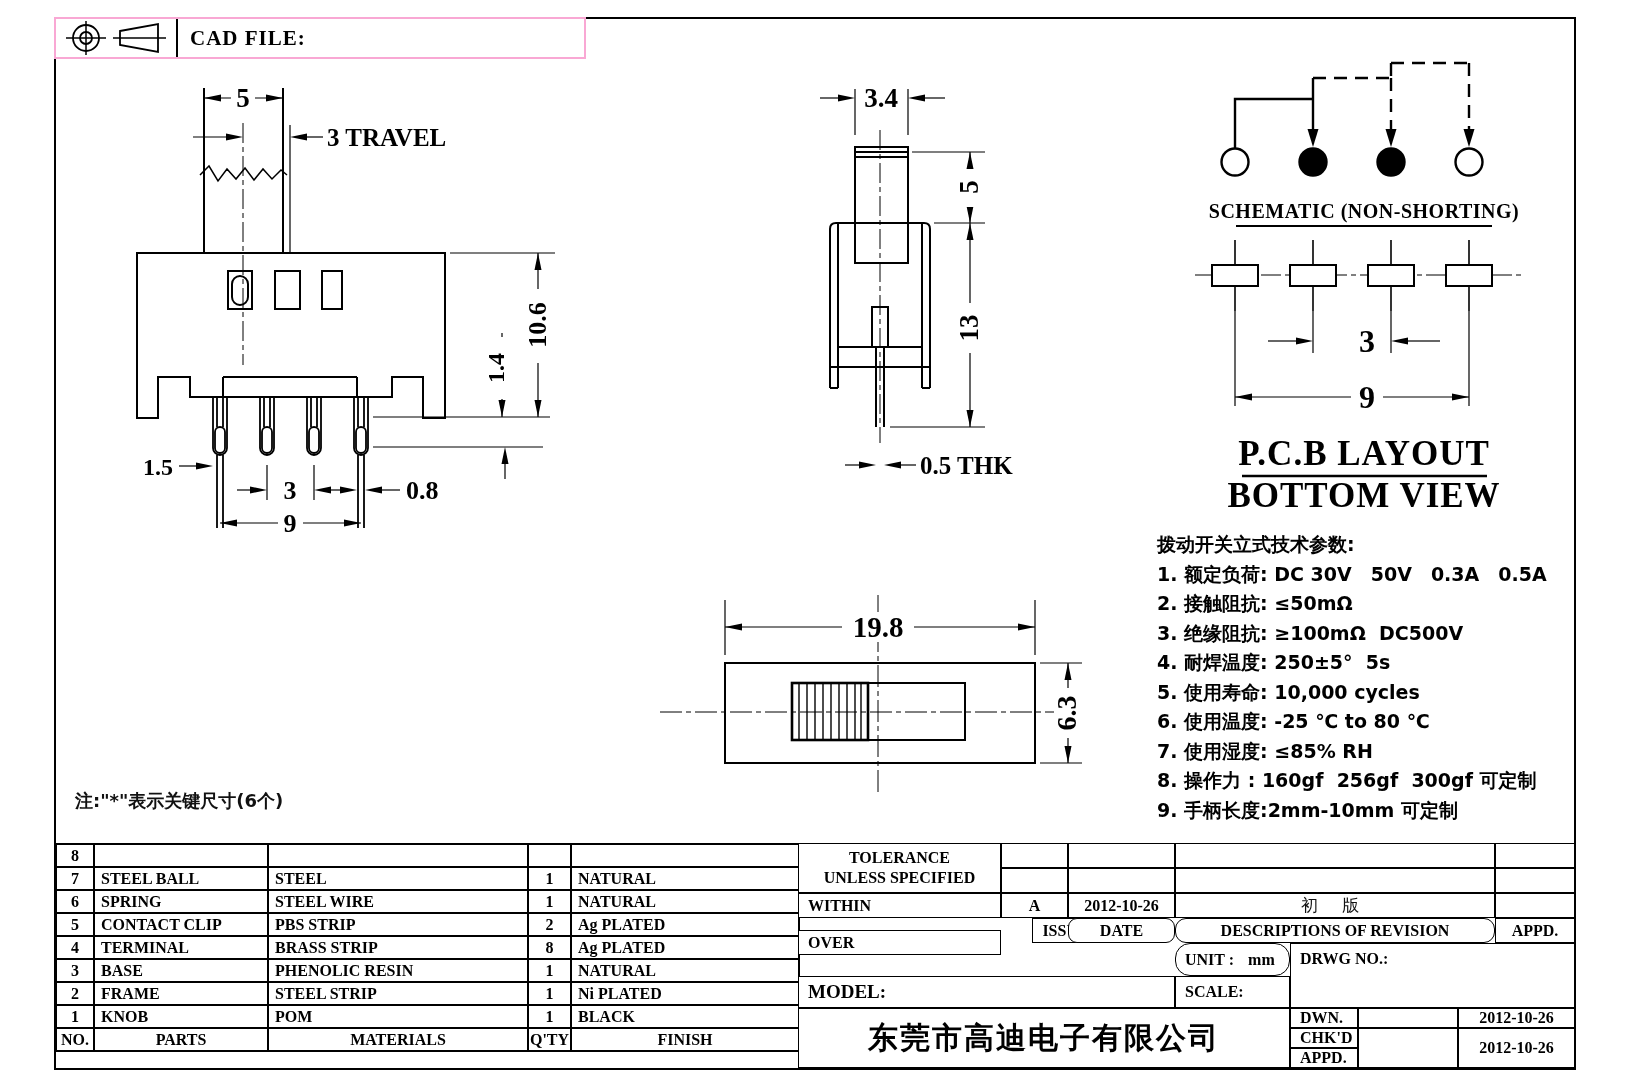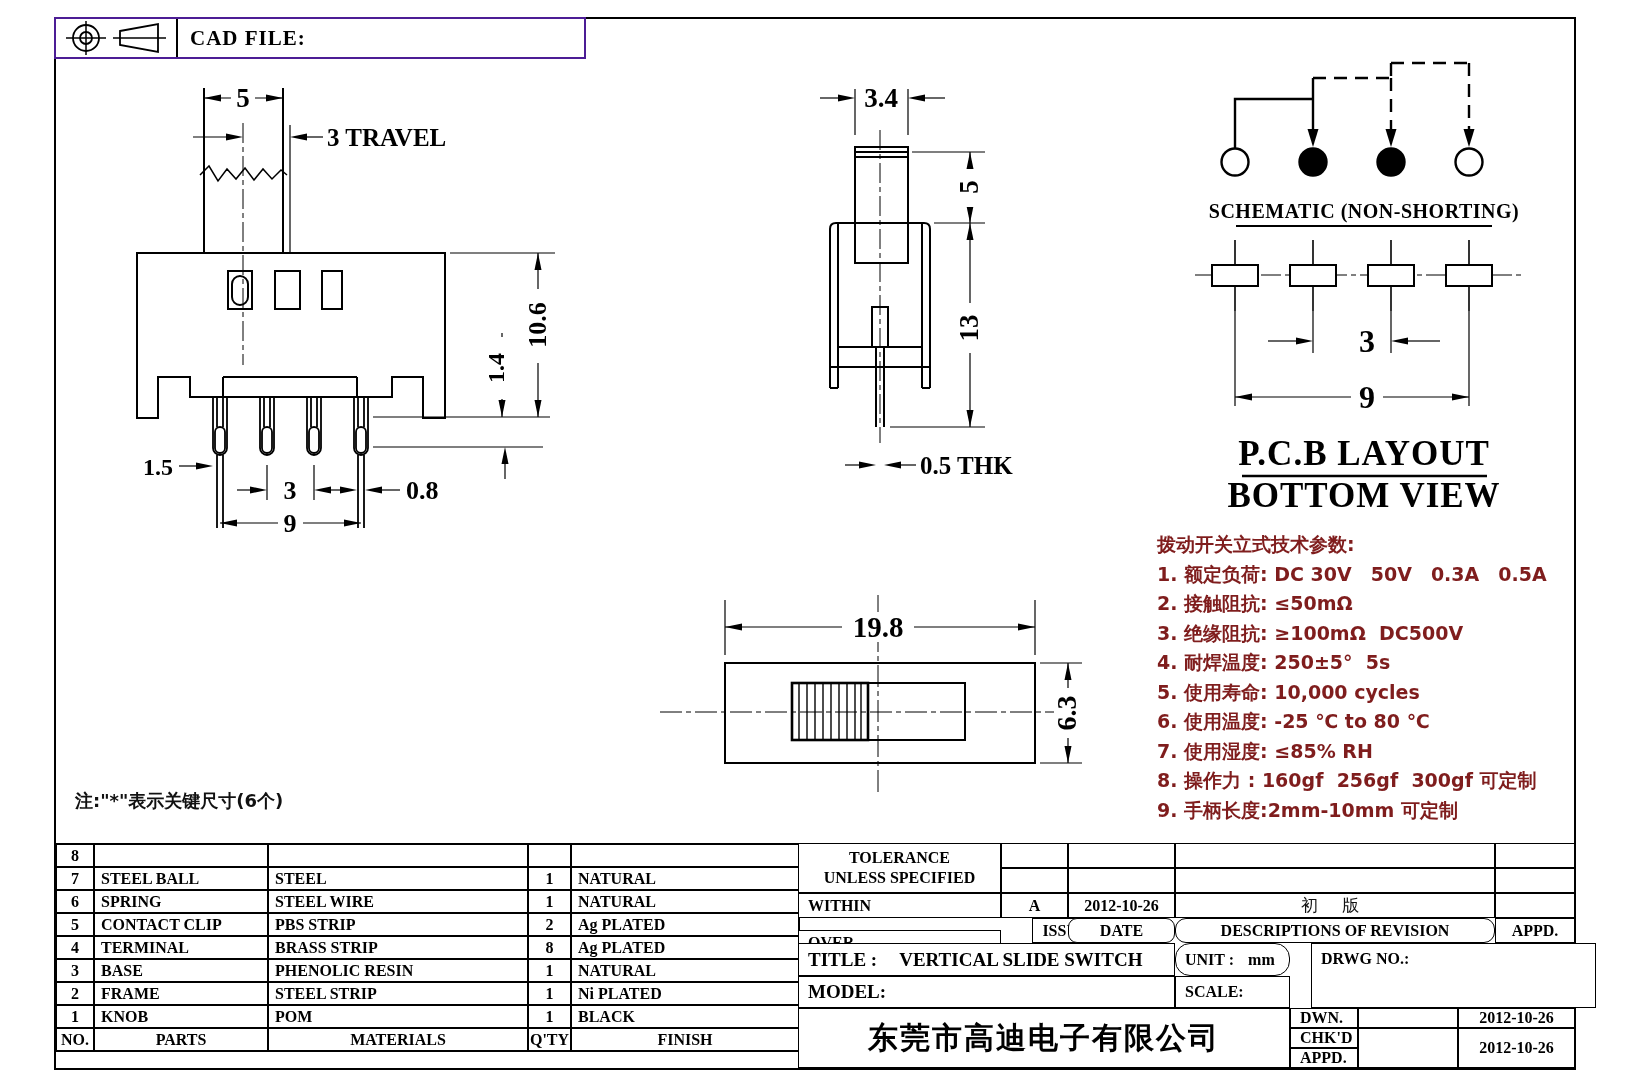--- a/index.html
+++ b/index.html
@@ -1,26 +1,26 @@
 <!DOCTYPE html>
 <html><head>
 <meta charset="utf-8">
 <style>
   html,body{margin:0;padding:0;background:#fff;}
   #sheet{position:relative;width:1630px;height:1087px;background:#fff;overflow:hidden;
          font-family:"Liberation Serif",serif;color:#000;}
   .abs{position:absolute;}
   #frame{left:54px;top:17px;width:1522px;height:1053px;border:2px solid #000;box-sizing:border-box;}
-  #cadbox{left:54px;top:17px;width:532px;height:42px;border:2px solid #4c1d95;box-sizing:border-box;background:#fff;}
+  #cadbox{left:54px;top:17px;width:532px;height:42px;border:2px solid #f9a8d4;box-sizing:border-box;background:#fff;}
   #cadbox .divider{position:absolute;left:120px;top:0;width:2px;height:100%;background:#000;}
   #cadlabel{position:absolute;left:134px;top:7px;font:bold 21px "Liberation Serif",serif;letter-spacing:1px;}
   svg text{font-family:"Liberation Serif",serif;font-weight:bold;fill:#000;}
   .cn{font-family:"DejaVu Sans","Liberation Sans",sans-serif;font-weight:bold;color:#111;}
   #params{left:1157px;top:530px;width:440px;}
-  #params .pline{font:bold 19px "DejaVu Sans","Liberation Sans",sans-serif;line-height:29.5px;white-space:pre;color:#7f1d1d;}
+  #params .pline{font:bold 19px "DejaVu Sans","Liberation Sans",sans-serif;line-height:29.5px;white-space:pre;color:#000000;}
   #note{left:75px;top:789px;font:bold 18px "DejaVu Sans","Liberation Sans",sans-serif;color:#111;}
   
   #bom{left:55px;top:843px;border-collapse:collapse;table-layout:fixed;}
   #bom td{border:2px solid #000;height:21px;font:bold 16px "Liberation Serif",serif;
           padding:0 0 0 6px;white-space:nowrap;overflow:hidden;}
   #bom td.tc{text-align:center;padding:0;}
   
   #tblock{left:798px;top:843px;width:624px;height:225px;}
   .cell{position:absolute;border:1px solid #000;box-sizing:border-box;background:#fff;
         font:bold 16px "Liberation Serif",serif;display:flex;align-items:center;overflow:hidden;white-space:nowrap;}
@@ -404,29 +404,25 @@
     <div class="cell c-center" style="left:270px;top:50px;width:107px;height:25px;">2012-10-26</div>
     <div class="cell cn" id="rev-desc" style="left:377px;top:50px;width:320px;height:25px;">初  版</div>
     <div class="cell" style="left:697px;top:50px;width:80px;height:25px;"></div>
 
     <div class="cell c-left" style="left:0;top:75px;width:203px;height:25px;margin-top:12px;">OVER</div>
     <div class="cell c-center" style="left:203px;top:75px;width:67px;height:25px;margin-left:31px;">ISSUE</div>
     <div class="cell c-center" style="left:270px;top:75px;width:107px;height:25px;border-radius:9px;">DATE</div>
     <div class="cell c-center" style="left:377px;top:75px;width:320px;height:25px;border-radius:11px;">DESCRIPTIONS OF REVISION</div>
     <div class="cell c-center" style="left:697px;top:75px;width:80px;height:25px;">APPD.</div>
 
-    <div class="cell c-left" style="left:0;top:100px;width:377px;height:33px;">
-      <span class="tlabel">TITLE :</span>
-      <span class="tval">VERTICAL SLIDE SWITCH</span>
-    </div>
     <div class="cell c-left" style="left:377px;top:100px;width:115px;height:33px;border-radius:15px;">
       <span>UNIT :</span>
       <span class="sval">mm</span>
     </div>
-    <div class="cell" style="left:492px;top:100px;width:285px;height:65px;align-items:flex-start;padding:6px 0 0 9px;margin-left:21px;">DRWG NO.:</div>
+    <div class="cell" style="left:492px;top:100px;width:285px;height:65px;align-items:flex-start;padding:6px 0 0 9px;">DRWG NO.:</div>
 
     <div class="cell c-left" style="left:0;top:133px;width:377px;height:32px;">
       <span class="tlabel">MODEL:</span>
     </div>
     <div class="cell c-left" style="left:377px;top:133px;width:115px;height:32px;gap:41px;">
       <span>SCALE:</span>
       <span class="sval">3:1</span>
     </div>
 
     <div class="cell" id="company-cell" style="left:0;top:165px;width:492px;height:60px;">东莞市高迪电子有限公司</div>

